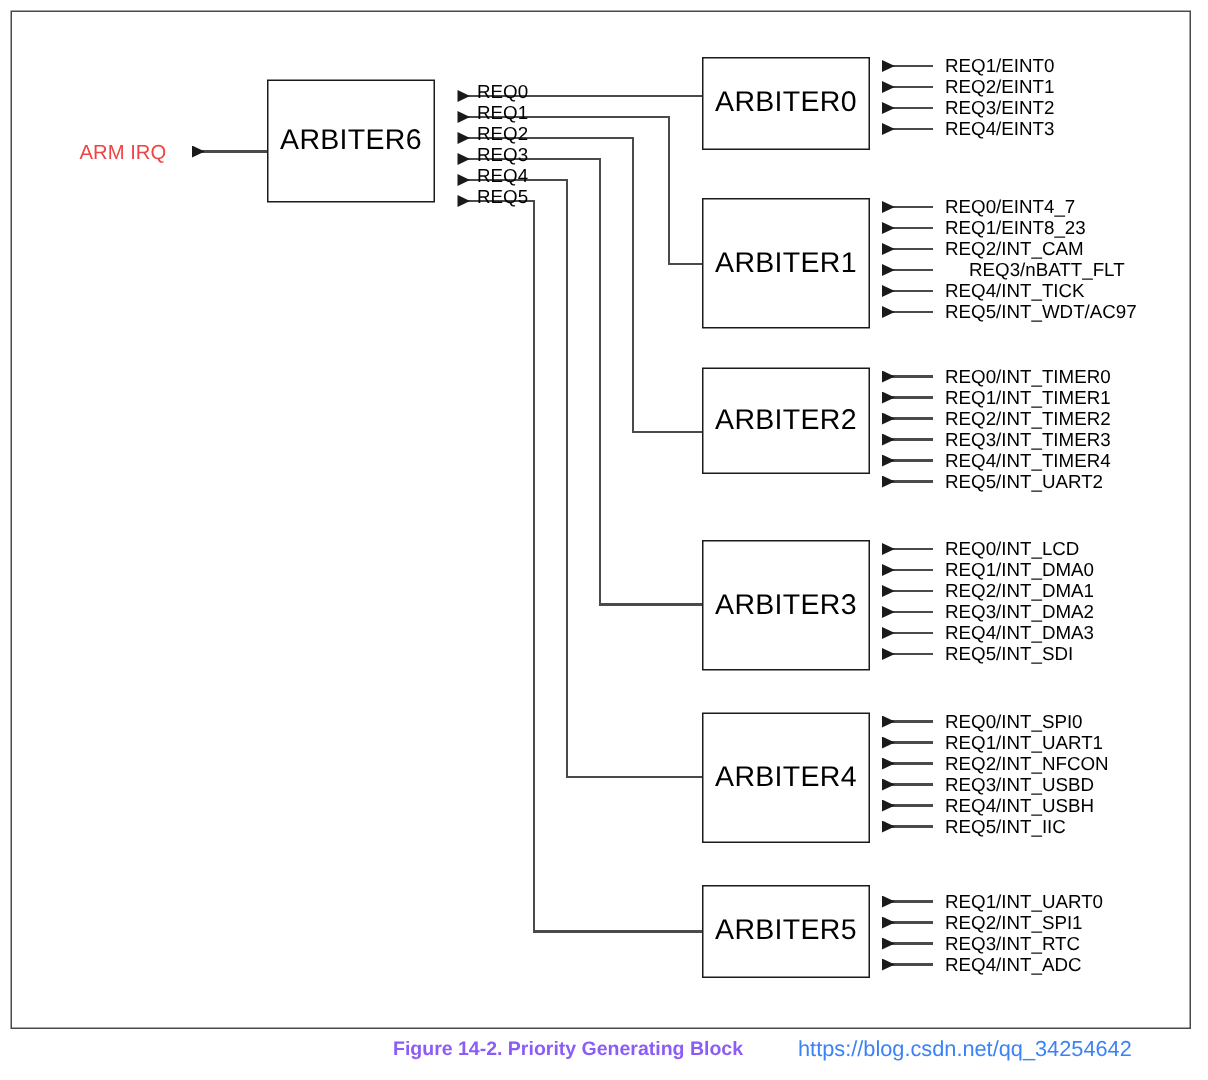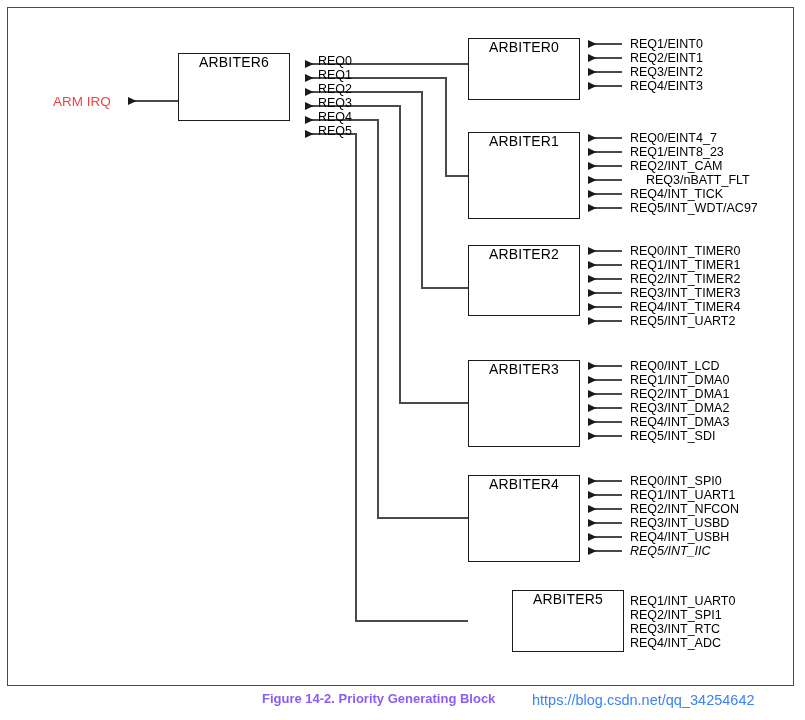--- a/index.html
+++ b/index.html
@@ -17,22 +17,22 @@
     border:1.5px solid #4a4a4a;
     box-sizing:border-box;
     background:#fff;
   }
   svg#wires{position:absolute;left:0;top:0;width:805px;height:720px;}
   .blk{
     position:absolute;
     border:1.5px solid #1a1a1a;
     background:#fff;
     box-sizing:border-box;
-    display:flex;justify-content:center;
-    font-size:14px;color:#000;
+    display:flex;align-items:center;justify-content:center;
+    font-size:19px;color:#000;
     letter-spacing:.2px;
   }
   .req-label{
     position:absolute;
     font-size:12.5px;
     color:#000;
     white-space:nowrap;
     line-height:1;
   }
   .sig-label{
@@ -123,21 +123,21 @@
 
       <line x1="622" y1="601" x2="588" y2="601" marker-end="url(#arrowL)"></line>
       <line x1="622" y1="615" x2="588" y2="615" marker-end="url(#arrowL)"></line>
       <line x1="622" y1="629" x2="588" y2="629" marker-end="url(#arrowL)"></line>
       <line x1="622" y1="643" x2="588" y2="643" marker-end="url(#arrowL)"></line>
     </g>
   </svg>
 
   <div id="arm-irq-label">ARM IRQ</div>
 
-  <div class="blk" id="arbiter6" style="left:178px;top:53px;width:112px;height:68px;">
+  <div class="blk" id="arbiter6" style="left:178px;top:53px;width:112px;height:82px;">
     <span>ARBITER6</span>
   </div>
 
   <div class="req-label" style="left:318px;top:55px;">REQ0</div>
   <div class="req-label" style="left:318px;top:69px;">REQ1</div>
   <div class="req-label" style="left:318px;top:83px;">REQ2</div>
   <div class="req-label" style="left:318px;top:97px;">REQ3</div>
   <div class="req-label" style="left:318px;top:111px;">REQ4</div>
   <div class="req-label" style="left:318px;top:125px;">REQ5</div>
 
@@ -180,23 +180,23 @@
   <div class="sig-label" style="left:630px;top:430px;">REQ5/INT_SDI</div>
 
   <div class="blk" style="left:468px;top:475px;width:112px;height:87px;">
     <span>ARBITER4</span>
   </div>
   <div class="sig-label" style="left:630px;top:475px;">REQ0/INT_SPI0</div>
   <div class="sig-label" style="left:630px;top:489px;">REQ1/INT_UART1</div>
   <div class="sig-label" style="left:630px;top:503px;">REQ2/INT_NFCON</div>
   <div class="sig-label" style="left:630px;top:517px;">REQ3/INT_USBD</div>
   <div class="sig-label" style="left:630px;top:531px;">REQ4/INT_USBH</div>
-  <div class="sig-label" style="left:630px;top:545px;font-style:italic;">REQ5/INT_IIC</div>
-
-  <div class="blk" style="left:468px;top:590px;width:112px;height:62px;margin-left:44px;">
+  <div class="sig-label" style="left:630px;top:545px;">REQ5/INT_IIC</div>
+
+  <div class="blk" style="left:468px;top:590px;width:112px;height:62px;">
     <span>ARBITER5</span>
   </div>
   <div class="sig-label" style="left:630px;top:595px;">REQ1/INT_UART0</div>
   <div class="sig-label" style="left:630px;top:609px;">REQ2/INT_SPI1</div>
   <div class="sig-label" style="left:630px;top:623px;">REQ3/INT_RTC</div>
   <div class="sig-label" style="left:630px;top:637px;">REQ4/INT_ADC</div>
 
   <div id="figure-caption">Figure 14-2. Priority Generating Block</div>
   <div id="watermark">https://blog.csdn.net/qq_34254642</div>
 

